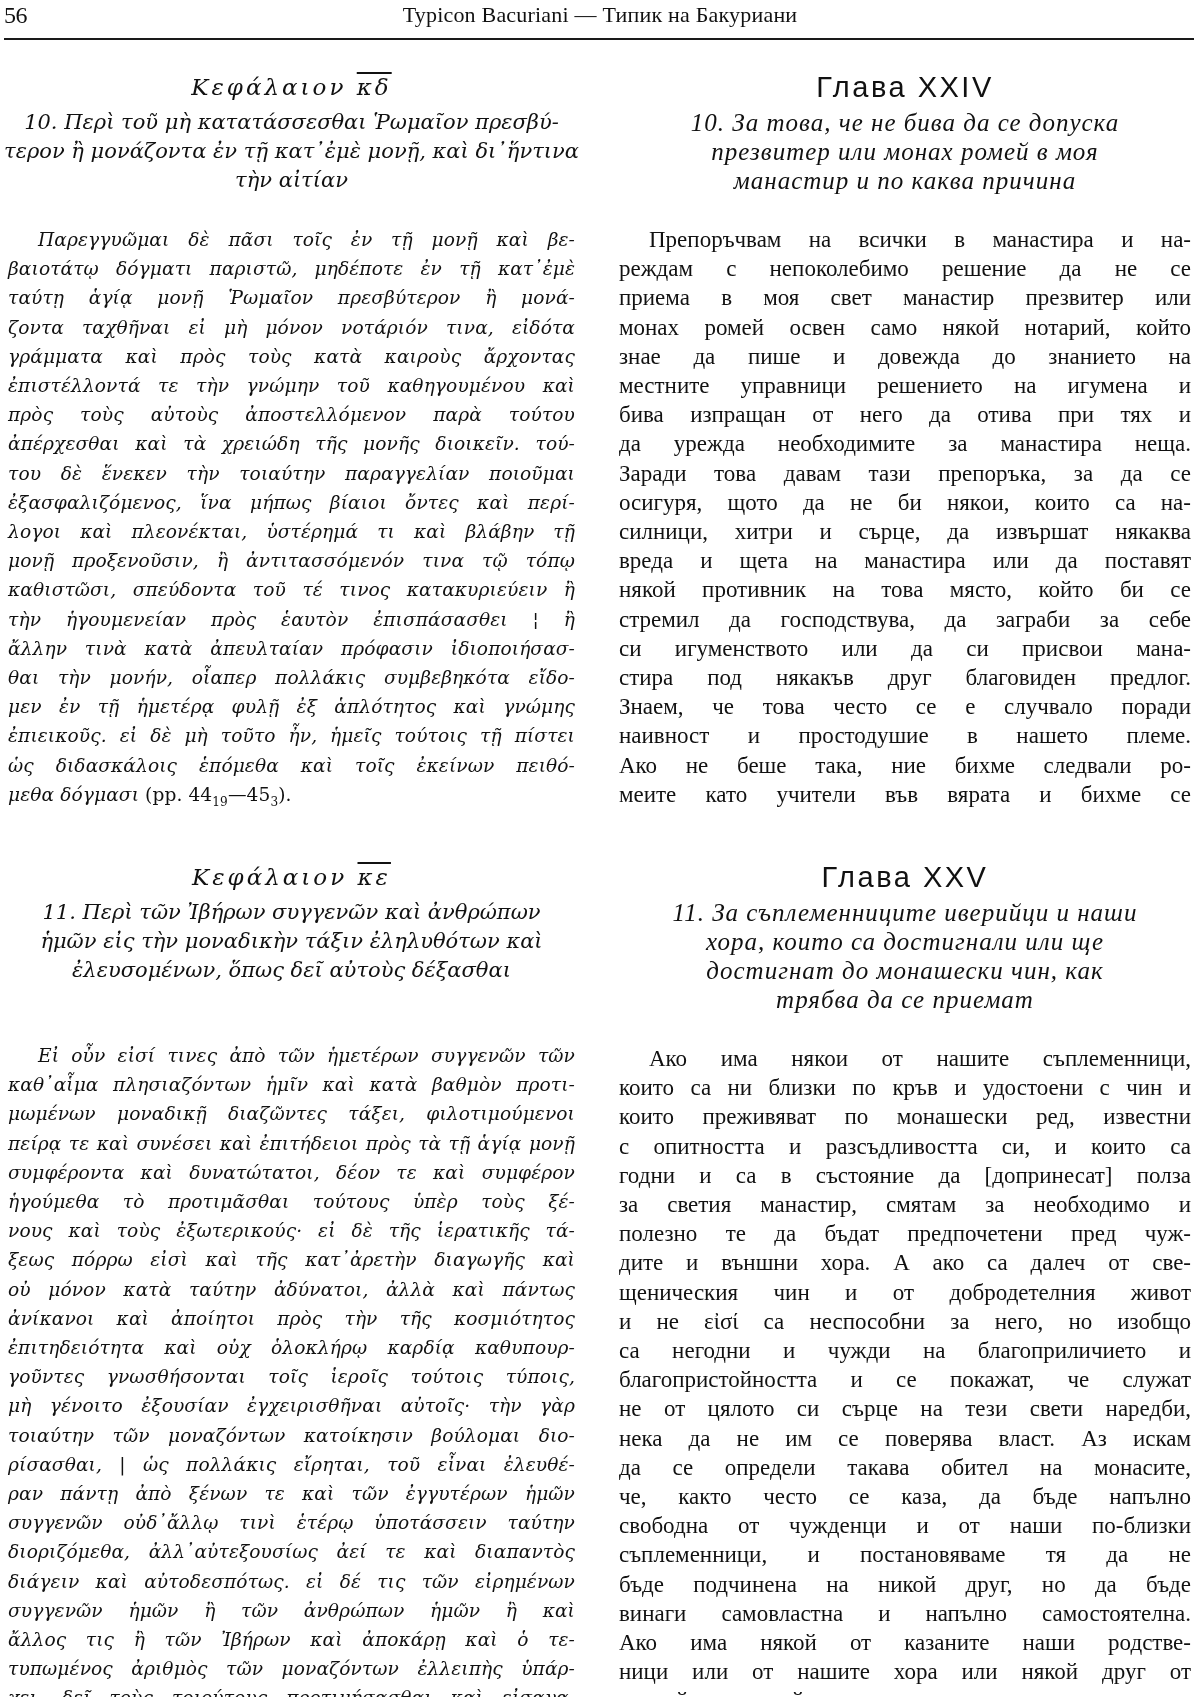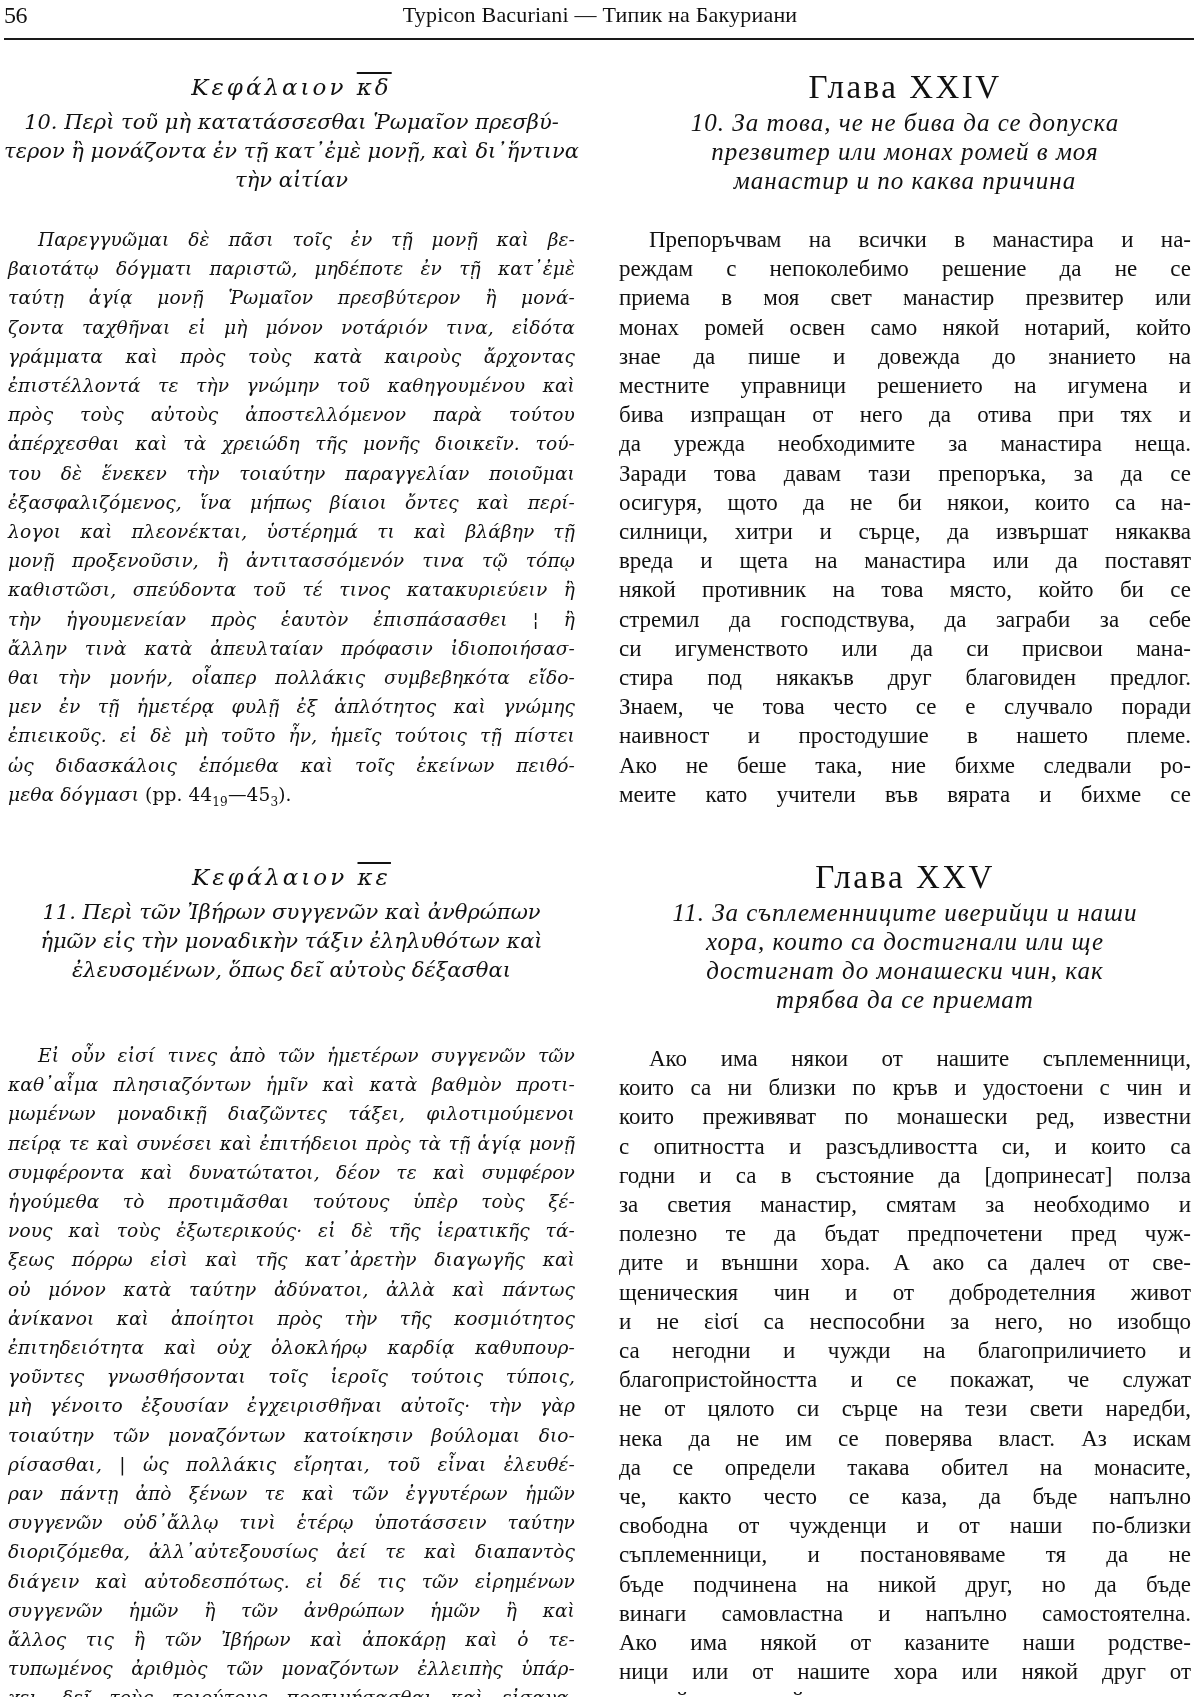--- a/index.html
+++ b/index.html
@@ -64,22 +64,22 @@
       margin: 0 0 6px 0;
       line-height: 30px;
     }
     .chapter-heading.greek {
       font-style: italic;
       letter-spacing: 3px;
       font-family: "DejaVu Serif", serif;
     }
     .chapter-heading.bulg {
       letter-spacing: 2.5px;
-      font-family: Liberation Serif, serif;
-      font-size: 33px;
+      font-family: Liberation Sans, sans-serif;
+      font-size: 29px;
     }
     .overline {
       text-decoration: overline;
     }
     .section-title {
       text-align: center;
       font-style: italic;
       font-size: 23px;
       line-height: 29px;
       margin: 0;

